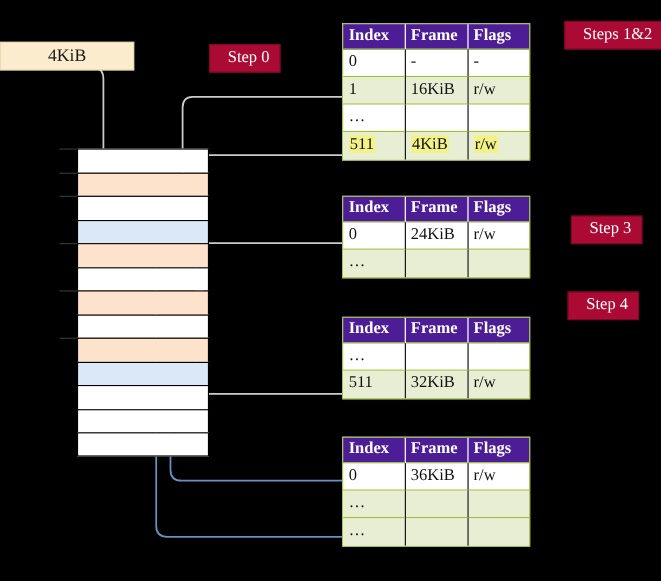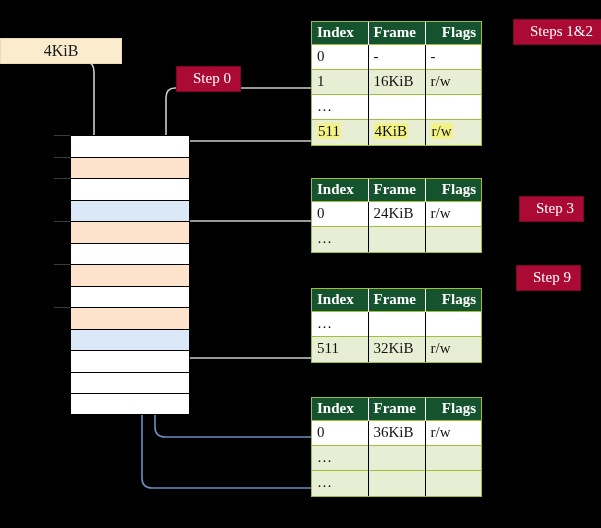--- a/index.html
+++ b/index.html
@@ -46,25 +46,25 @@
   }
 
   
   .ptable{
     position:absolute;left:311px;width:169px;
     border:1.5px solid #9fbf3b;border-collapse:collapse;
     background:#fff;z-index:5;
   }
   .ptable table{border-collapse:collapse;width:169px;table-layout:fixed;}
   .ptable th{
-    background:#14532d;color:#ffffff;font-weight:bold;
+    background:#4c1d95;color:#ffffff;font-weight:bold;
     font-size:15px;text-align:left;padding:2px 5px 3px 5px;
     border-right:1.5px solid #ffffff;height:22px;box-sizing:border-box;
   }
-  .ptable th:last-child{border-right:none;text-align:right;}
+  .ptable th:last-child{border-right:none;}
   .ptable td{
     font-size:15px;text-align:left;padding:2px 5px 3px 5px;
     border-right:1.2px solid #000;border-top:1px solid #9fbf3b;
     height:25px;box-sizing:border-box;color:#111;
     overflow:hidden;white-space:nowrap;
   }
   .ptable td:last-child{border-right:none;}
   .ptable tr.alt td{background:#e8eed3;}
   .ptable col.c-index{width:56px;}
   .ptable col.c-frame{width:57px;}
@@ -127,34 +127,34 @@
       <div class="mem-row blue" style="top: 193.5px;"></div>
       <div class="mem-row" style="top: 215px;"></div>
       <div class="mem-row" style="top: 236.5px;"></div>
       <div class="mem-row last" style="top: 258px;"></div>
     </div>
 
   <div class="kib-box">
     <span>4KiB</span>
   </div>
 
-  <div class="step-chip" style="left:176px;top:40px;margin-top:26px;">
+  <div class="step-chip" style="left:190px;top:40px;">
     <span>Step 0</span>
   </div>
 
   <div class="step-chip" style="left:513px;top:19px;">
     <span>Steps 1&amp;2</span>
   </div>
 
   <div class="step-chip" style="left:519px;top:158px;margin-top:38px;">
     <span>Step 3</span>
   </div>
 
   <div class="step-chip" style="left:516px;top:265px;">
-    <span>Step 9</span>
+    <span>Step 4</span>
   </div>
 
   <div class="ptable" id="pt0" style="top:21px;">
       <table>
         <colgroup>
           <col class="c-index">
           <col class="c-frame">
           <col class="c-flags">
         </colgroup>
         <thead>

